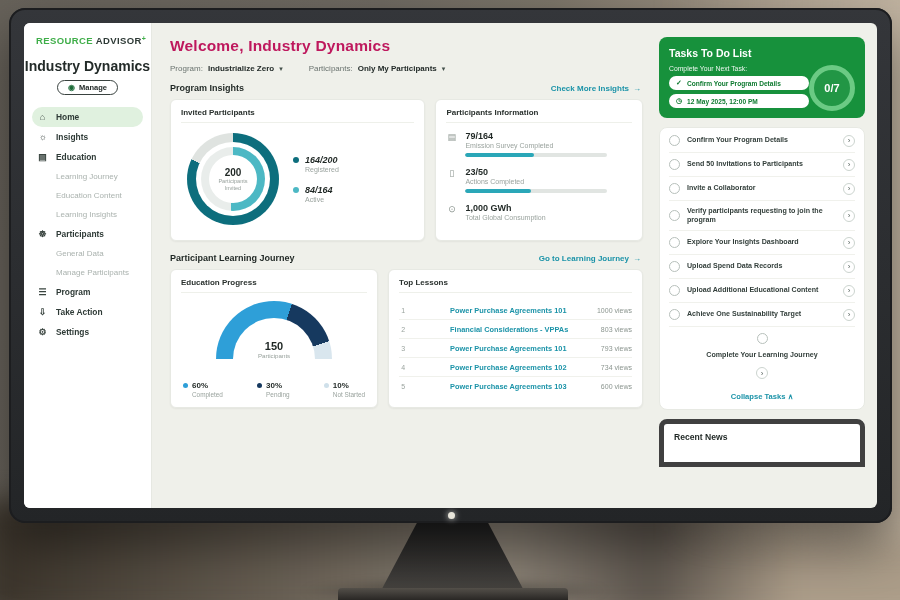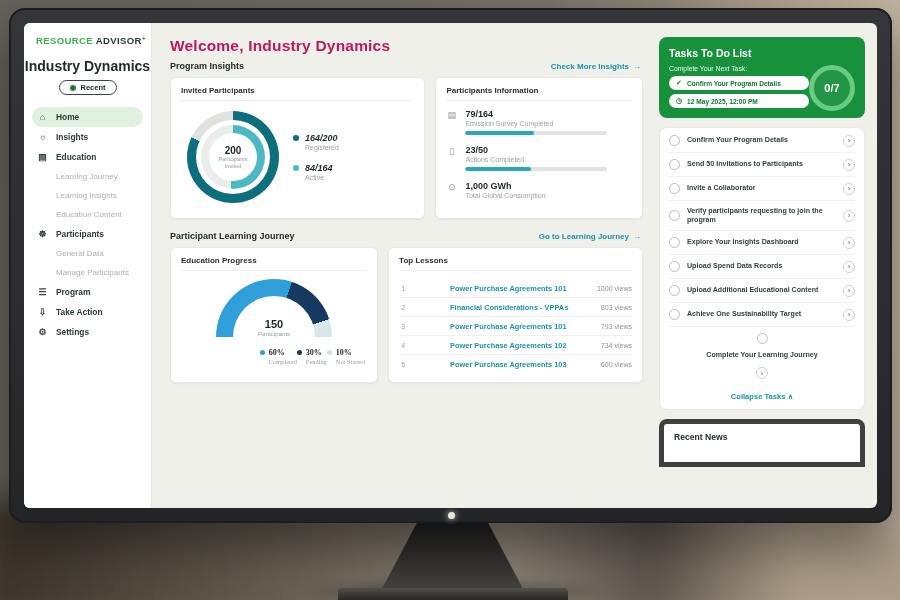--- a/index.html
+++ b/index.html
@@ -95,21 +95,21 @@
 
   
   .card-edu { width:44%; }
   .gauge-wrap { width:116px; height:58px; margin:6px auto 0; position:relative; overflow:hidden; }
   .gauge { position:absolute; left:0; top:0; width:116px; height:116px; border-radius:50%;
     background:conic-gradient(from 270deg, #2e9fd8 0 30%, #16395f 30% 45%, #d9e6ee 45% 50%, transparent 50% 100%); }
   .gauge::after { content:""; position:absolute; inset:17px; border-radius:50%; background:#fff; }
   .gauge-center { position:absolute; left:0; right:0; bottom:0; text-align:center; }
   .gauge-center .gv { font-size:11px; font-weight:bold; color:#1f2724; }
   .gauge-center .gl { font-size:6.2px; color:#98a19c; }
-  .edu-legend { display:flex; justify-content:flex-end; margin-top:11px; padding:0 2px;font-family:Liberation Serif, serif; }
+  .edu-legend { display:flex; justify-content:space-between; margin-top:22px; padding:0 2px; }
   .edu-li { }
   .edu-li .top { display:flex; align-items:center; gap:4px; font-size:8px; font-weight:bold; color:#1f2724; }
   .edu-dot { width:5px; height:5px; border-radius:50%; }
   .ed-blue { background:#2e9fd8; } .ed-navy { background:#16395f; } .ed-gray { background:#cfe0ea; }
   .edu-li .bot { font-size:6.4px; color:#9aa39e; margin:1px 0 0 9px; }
 
   
   .card-lessons { flex:1; }
   .lesson-row { display:flex; align-items:center; gap:7px; padding:4.5px 0; border-bottom:1px solid #f0f1ec; }
   .lesson-row:last-child { border-bottom:none; }
@@ -152,44 +152,44 @@
     <div class="screen">
 
       <aside class="sidebar">
         <div class="logo">
           <span class="g">RESOURCE</span>
           <span class="d">ADVISOR</span><span class="plus">+</span>
         </div>
         <div class="org-name">Industry Dynamics</div>
         <div class="sponsor-pill">
           <span class="sp-ic">◉</span>
-          <span>Recent</span>
+          <span>Manage</span>
         </div>
 
         <nav class="nav">
           <div class="nav-item active">
             <span class="nav-icon">⌂</span>
             <span>Home</span>
           </div>
           <div class="nav-item">
             <span class="nav-icon">☼</span>
             <span>Insights</span>
           </div>
           <div class="nav-item">
             <span class="nav-icon">▤</span>
             <span>Education</span>
           </div>
           <div class="nav-item sub">
             <span>Learning Journey</span>
           </div>
           <div class="nav-item sub">
+            <span>Education Content</span>
+          </div>
+          <div class="nav-item sub">
             <span>Learning Insights</span>
-          </div>
-          <div class="nav-item sub">
-            <span>Education Content</span>
           </div>
           <div class="nav-item">
             <span class="nav-icon">☸</span>
             <span>Participants</span>
           </div>
           <div class="nav-item sub">
             <span>General Data</span>
           </div>
           <div class="nav-item sub">
             <span>Manage Participants</span>
@@ -205,20 +205,32 @@
           <div class="nav-item">
             <span class="nav-icon">⚙</span>
             <span>Settings</span>
           </div>
         </nav>
       </aside>
 
       <main class="main">
         <h1 class="welcome">Welcome, Industry Dynamics</h1>
 
+        <div class="filters">
+          <div class="filter">
+            <span>Program:</span>
+            <span class="fv">Industrialize Zero</span>
+            <span class="chev">▾</span>
+          </div>
+          <div class="filter">
+            <span>Participants:</span>
+            <span class="fv">Only My Participants</span>
+            <span class="chev">▾</span>
+          </div>
+        </div>
 
         <div class="section-row">
           <div class="section-title">Program Insights</div>
           <div class="section-link">
             <span>Check More Insights</span>
             <span>→</span>
           </div>
         </div>
 
         <div class="cards">

